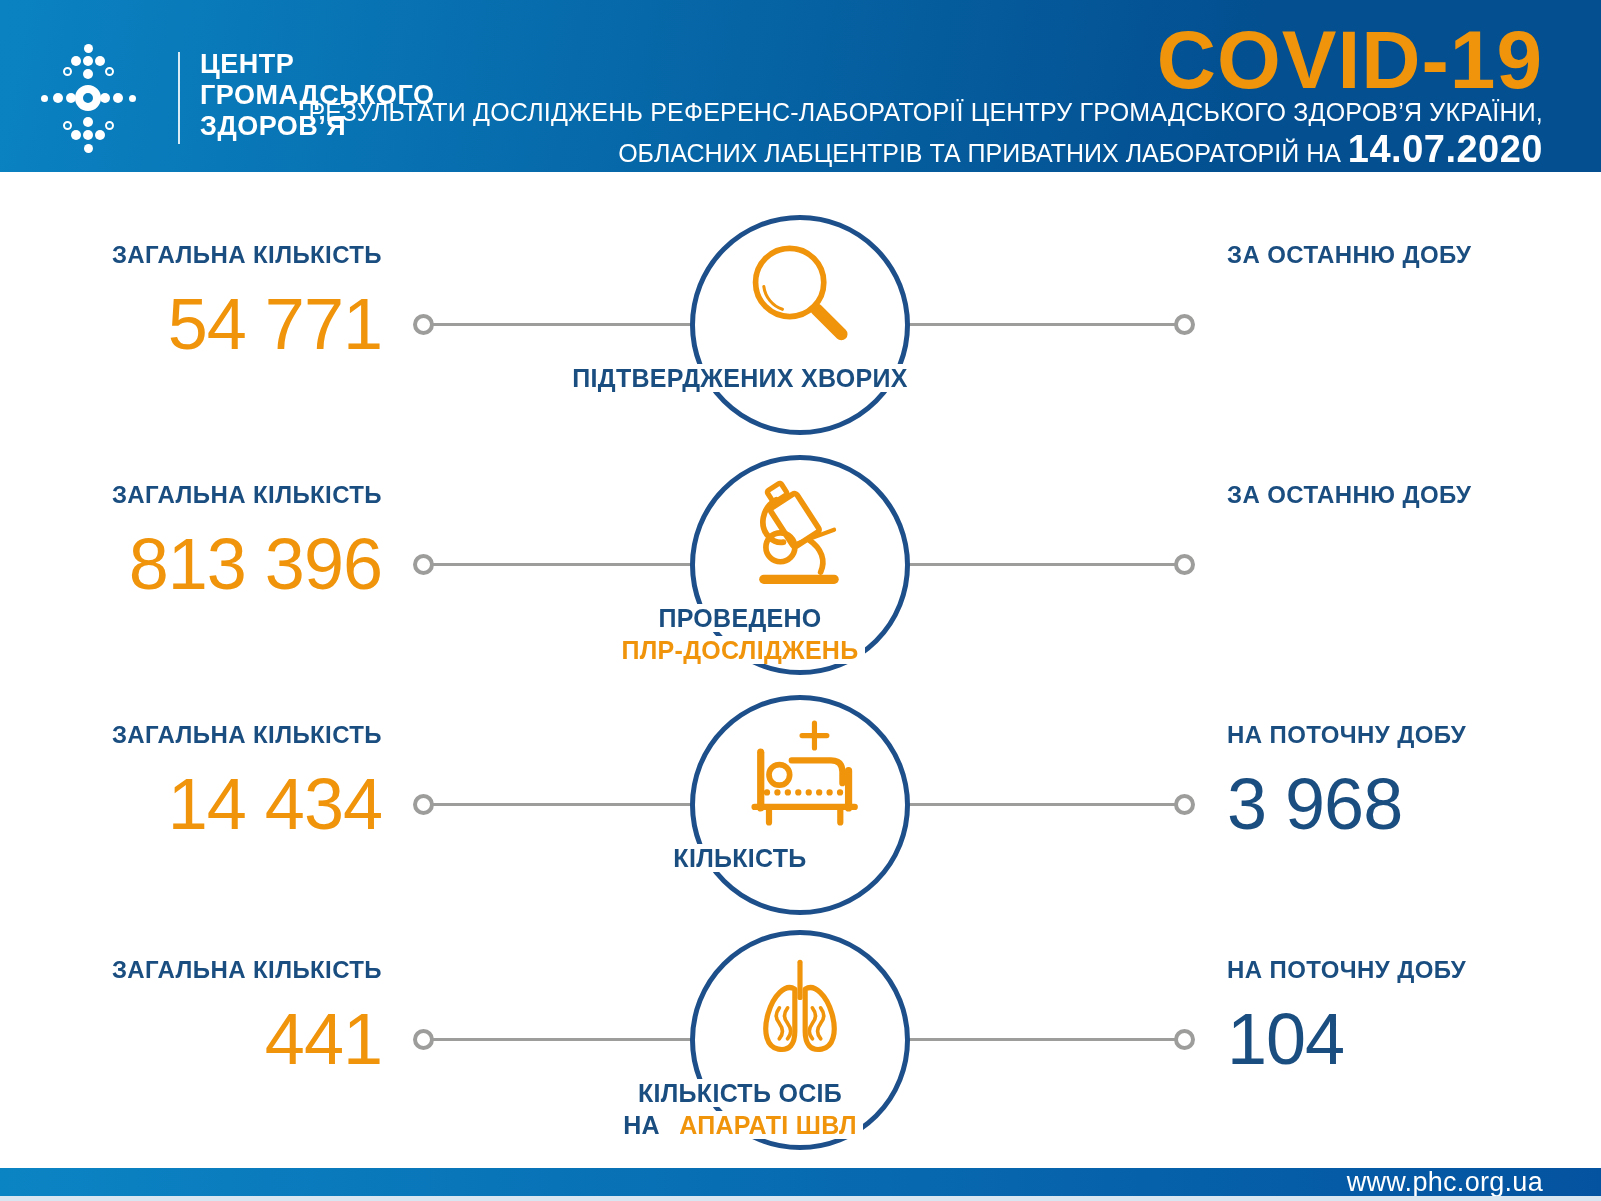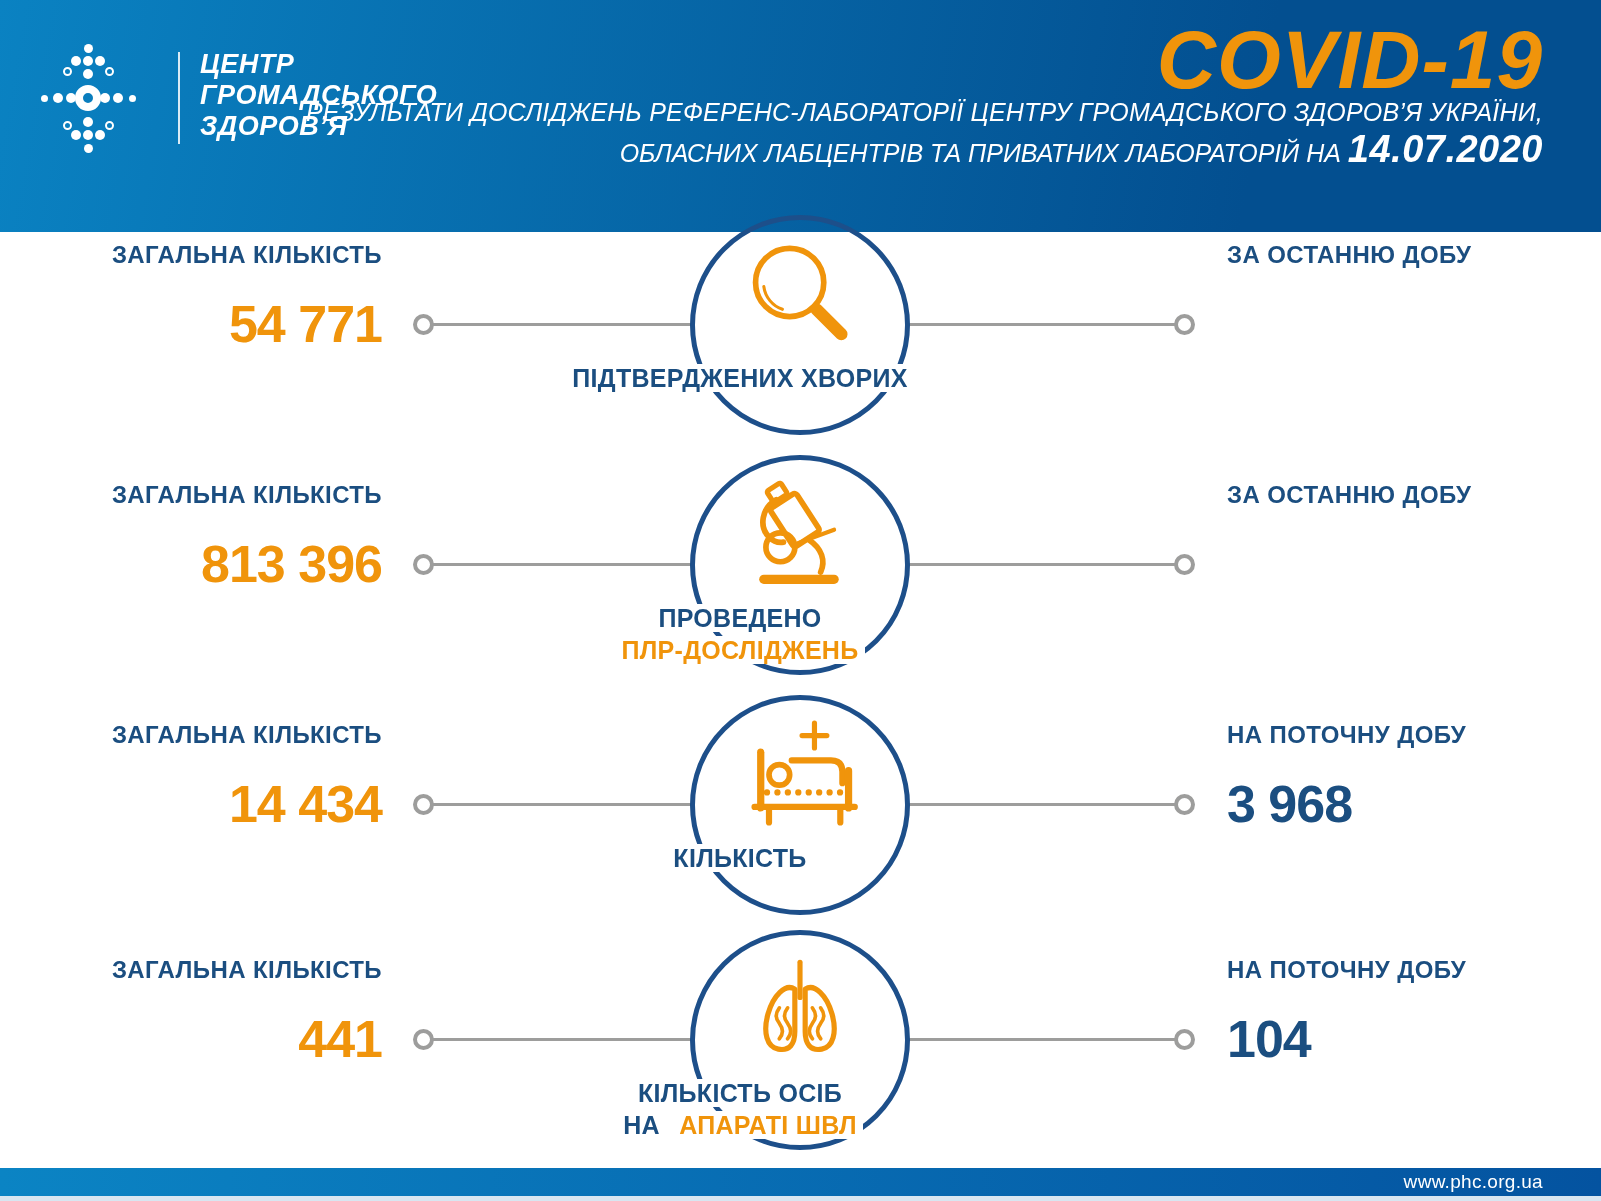--- a/index.html
+++ b/index.html
@@ -12,22 +12,22 @@
     --ftr1:#0B84C4;
     --ftr2:#0453A0;
     --strip:#D8E6F1;
   }
   *{margin:0;padding:0;box-sizing:border-box;}
   html,body{background:#fff;}
   body{font-family:"Liberation Sans","DejaVu Sans",sans-serif;}
   .page{position:relative;width:1601px;height:1201px;background:#fff;overflow:hidden;}
 
   
-  .header{position:absolute;left:0;top:0;width:1601px;height:232px;
-    background:linear-gradient(100deg,var(--hdr1) 0%,var(--hdr2) 78%);font-style:italic;}
+  .header{position:absolute;left:0;top:0;width:1601px;height:172px;
+    background:linear-gradient(100deg,var(--hdr1) 0%,var(--hdr2) 78%);}
   .logo-mark{position:absolute;left:24px;top:34px;width:128px;height:128px;}
   .logo-dot{position:absolute;background:#fff;border-radius:50%;}
   .logo-dot.hollow{background:transparent;border:2px solid #fff;}
   .logo-ring{position:absolute;width:26px;height:26px;border:8px solid #fff;border-radius:50%;left:51px;top:51px;}
   .logo-sep{position:absolute;left:178px;top:52px;width:2px;height:92px;background:rgba(255,255,255,.85);}
   .logo-text{position:absolute;left:200px;top:49px;color:#fff;font-weight:bold;
     font-size:27px;line-height:31px;letter-spacing:.5px;}
   .hdr-title{position:absolute;right:58px;top:18px;color:var(--orange);
     font-size:82px;line-height:84px;font-weight:800;letter-spacing:1px;}
   .hdr-sub1{position:absolute;right:58px;top:99px;color:#fff;font-size:25px;line-height:27px;
@@ -38,21 +38,21 @@
   
   .stat-row{position:absolute;left:0;width:1472px;height:230px;}
   .row-1{top:210px;} .row-2{top:450px;} .row-3{top:690px;} .row-4{top:925px;}
 
   .left-block{position:absolute;left:50px;top:0;width:332px;height:230px;text-align:right;}
   .right-block{position:absolute;left:1227px;top:0;width:360px;height:230px;text-align:left;}
   .stat-label{position:absolute;top:30px;width:100%;color:var(--blue);
     font-size:24px;line-height:30px;font-weight:bold;letter-spacing:.4px;white-space:nowrap;}
   .left-block .stat-label{right:0;}
   .stat-value{position:absolute;top:74px;width:100%;line-height:80px;
-    font-size:52px;font-weight:700;letter-spacing:-1px;white-space:nowrap;}
+    font-size:72px;font-weight:400;letter-spacing:-1px;white-space:nowrap;}
   .left-block .stat-value{color:var(--orange);right:0;}
   .right-block .stat-value{color:var(--blue);left:0;}
 
   .connector{position:absolute;height:3px;background:var(--gray);top:113px;}
   .connector.left{left:433px;width:258px;}
   .connector.right{left:909px;width:266px;}
   .connector-dot{position:absolute;top:104px;width:21px;height:21px;border:4px solid var(--gray);
     border-radius:50%;background:#fff;}
   .connector-dot.left{left:413px;}
   .connector-dot.right{left:1174px;}
@@ -68,21 +68,21 @@
   .caption-line.l1{top:153px;}
   .caption-line.l2{top:185px;}
   .caption-line span{background:#fff;padding:0 6px;white-space:pre;}
   .cap-blue{color:var(--blue);}
   .cap-orange{color:var(--orange);}
 
   
   .footer{position:absolute;left:0;top:1168px;width:1601px;height:28px;
     background:linear-gradient(90deg,var(--ftr1),var(--ftr2));}
   .footer-url{position:absolute;right:58px;top:0;height:28px;line-height:28px;
-    color:#fff;font-size:19px;letter-spacing:.3px;}
+    color:#fff;font-size:27px;letter-spacing:.3px;}
   .bottom-strip{position:absolute;left:0;top:1196px;width:1601px;height:5px;background:var(--strip);}
 </style>
 </head>
 <body>
 
 <div class="page">
 
   <header class="header">
     <div class="logo-mark">
       <div>

